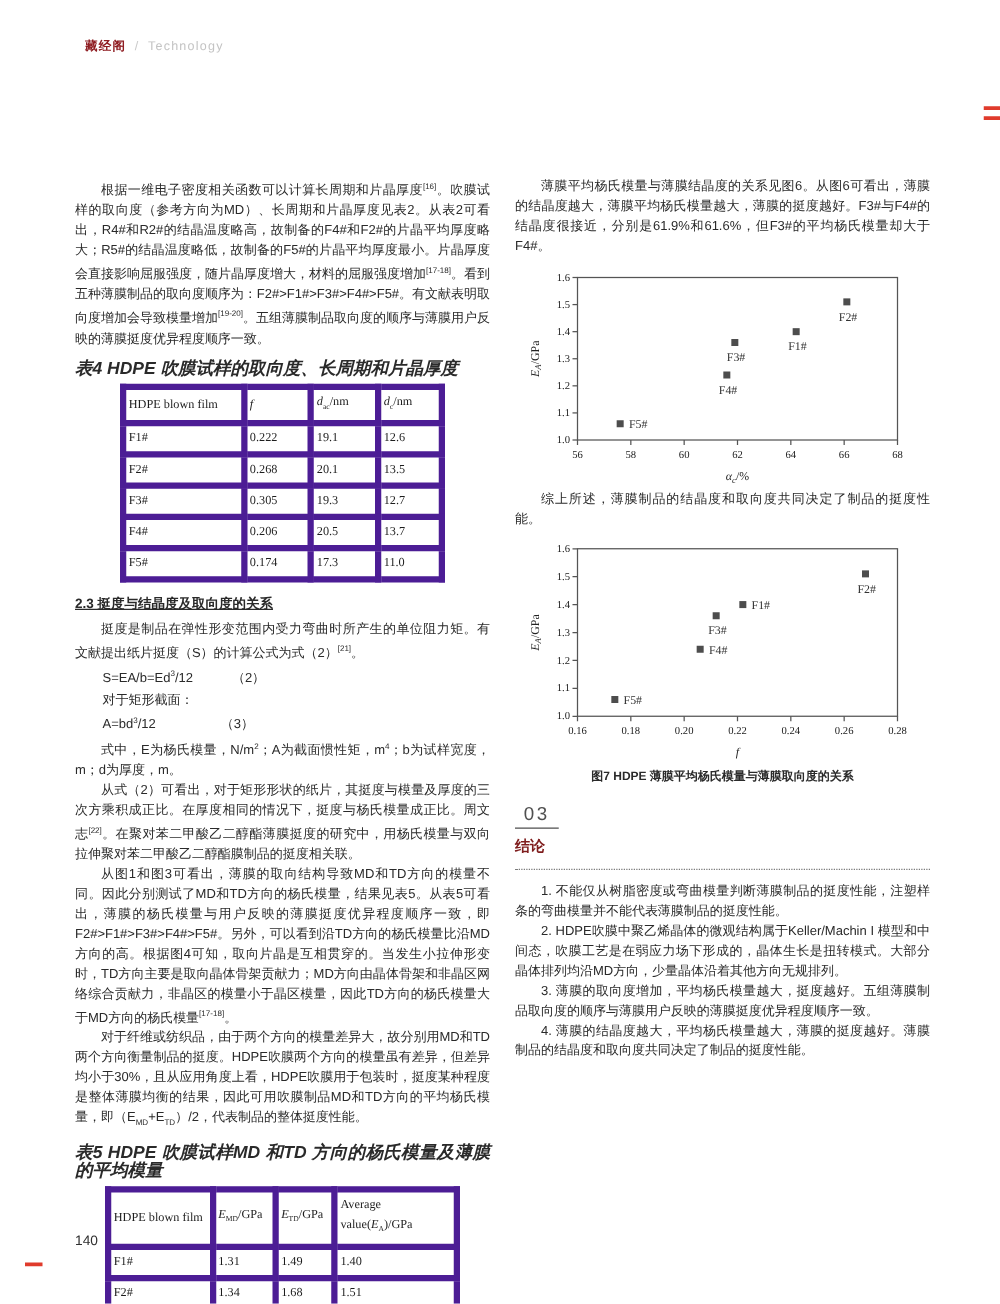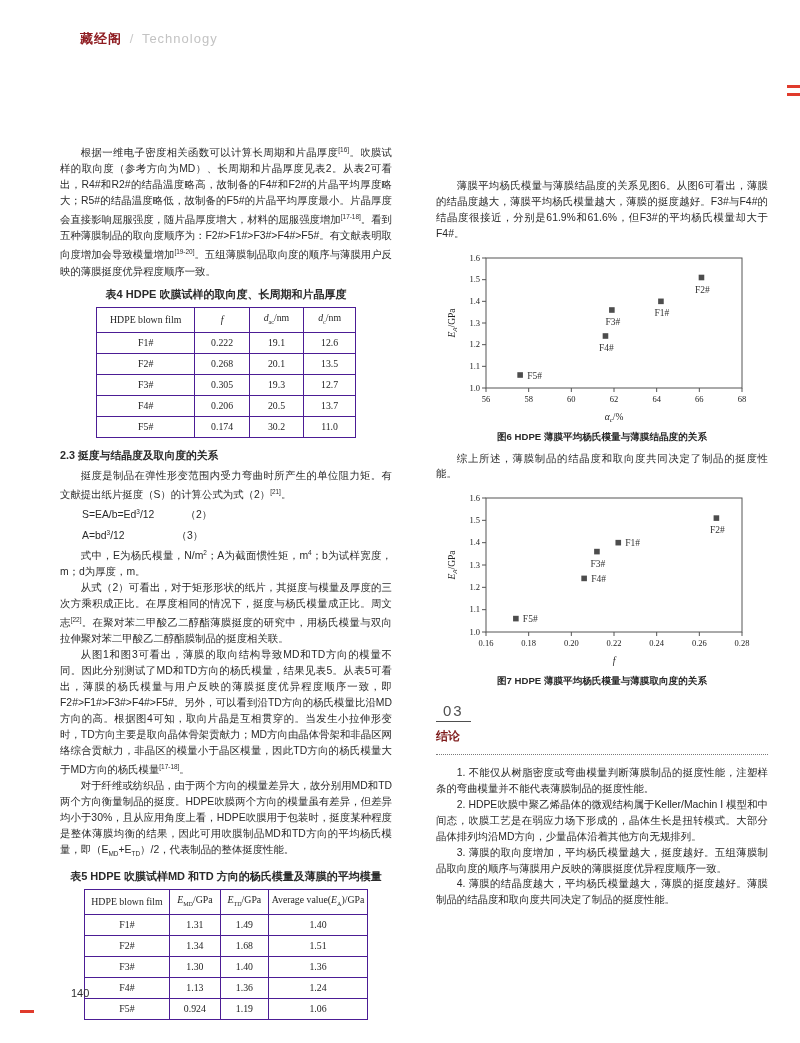--- a/index.html
+++ b/index.html
@@ -1,60 +1,60 @@
 <!DOCTYPE html>
 <html><head>
 <meta charset="utf-8">
 <style>
   html,body{margin:0;padding:0;background:#ffffff;}
   .page{position:relative;width:800px;height:1043px;background:#ffffff;overflow:hidden;
         font-family:"Liberation Sans","DejaVu Sans",sans-serif;color:#2a2a2a;}
   
-  .hdr{position:absolute;left:80px;top:30px;font-size:13px;letter-spacing:1px;}
+  .hdr{position:absolute;left:68px;top:30px;font-size:10px;letter-spacing:1px;}
   .brand{color:#8f1d22;font-weight:bold;}
   .slash{color:#c9c9c9;margin:0 3px;}
   .sect{color:#c3c3c3;}
   
   .red-dash{position:absolute;background:#e03b2c;}
   .dash-tr1{right:0;top:85px;width:13px;height:3px;}
   .dash-tr2{right:0;top:93px;width:13px;height:3px;}
   .dash-bl{left:20px;top:1010px;width:14px;height:3px;}
   
   .col{position:absolute;top:142px;width:332px;text-align:justify;
        font-size:10.4px;line-height:15.9px;}
   .col-left{left:60px;}
-  .col-right{left:436px;margin-top:36px;}
+  .col-right{left:412px;}
   p.body{margin:0;}
   .indent{text-indent:2em;}
   sup{font-size:0.62em;} sub{font-size:0.62em;}
   .mvar{font-family:"Liberation Serif","DejaVu Serif",serif;font-style:italic;}
   
-  .tbl-caption{font-weight:bold;font-size:11px;text-align:center;text-indent:0;margin:7px 0 4px;}
+  .tbl-caption{font-weight:bold;font-size:14px;text-indent:0;margin:7px 0 4px;font-style:italic;}
   table{border-collapse:collapse;margin:0 auto;font-family:"Liberation Serif","DejaVu Serif",serif;
         font-size:9.8px;color:#1d1d1d;}
   .t4{width:260px;} .t5{width:284px;}
-  th,td{border:1px solid #4c1d95;text-align:center;padding:2px 2px;height:15.5px;font-weight:normal;}
-  
-  h3.sec{font-size:10.8px;font-weight:bold;margin:10px 0 4px;text-align:left;}
+  th,td{border:5px solid #4c1d95;text-align:left;padding:2px 2px;height:15.5px;font-weight:normal;}
+  
+  h3.sec{font-size:10.8px;font-weight:bold;margin:10px 0 4px;text-align:left;text-decoration:underline;}
   .formula{padding-left:22px;margin:1px 0;}
   
   figure{margin:6px 0 0;padding:0;text-align:center;}
   svg.chart{display:block;margin:0 auto;}
   .fig-caption{font-weight:bold;font-size:9.6px;text-align:center;text-indent:0;margin:1px 0 6px;}
   .tick{font-family:"Liberation Serif","DejaVu Serif",serif;font-size:8.5px;fill:#222;}
   .axis{font-family:"Liberation Serif","DejaVu Serif",serif;font-size:9.5px;fill:#222;}
   .plabel{font-family:"Liberation Serif","DejaVu Serif",serif;font-size:9.5px;fill:#333;}
   
   .concl-head{margin:14px 0 8px;}
   .concl-num{display:inline-block;font-size:15px;color:#4f4f4f;letter-spacing:2px;
              border-bottom:1.5px solid #4f4f4f;padding:0 7px 2px;}
   .concl-title{font-size:12px;font-weight:bold;color:#7f1d1d;margin-top:7px;}
   .dotted{border:none;border-top:1px dotted #7a7a7a;margin:9px 0 10px;}
   
-  .page-num{position:absolute;left:71px;top:987px;font-size:11px;color:#2e2e2e;}
+  .page-num{position:absolute;left:60px;top:987px;font-size:11px;color:#2e2e2e;}
 </style>
 </head>
 <body>
 
 <div class="page">
 
   <div class="hdr">
     <span class="brand">藏经阁</span>
     <span class="slash">/</span>
     <span class="sect">Technology</span>
@@ -98,29 +98,30 @@
           </tr>
           <tr>
             <td>F4#</td>
             <td>0.206</td>
             <td>20.5</td>
             <td>13.7</td>
           </tr>
           <tr>
             <td>F5#</td>
             <td>0.174</td>
-            <td>30.2</td>
+            <td>17.3</td>
             <td>11.0</td>
           </tr>
         </tbody>
     </table>
 
     <h3 class="sec">2.3  挺度与结晶度及取向度的关系</h3>
     <p class="body indent"><span>挺度是制品在弹性形变范围内受力弯曲时所产生的单位阻力矩。有文献提出纸片挺度（S）的计算公式为式（2）</span><sup>[21]</sup><span>。</span></p>
     <div class="formula"><span>S=EA/b=Ed</span><sup>3</sup><span>/12　　　（2）</span></div>
+    <div class="formula">对于矩形截面：</div>
     <div class="formula"><span>A=bd</span><sup>3</sup><span>/12　　　　　（3）</span></div>
     <p class="body indent"><span>式中，E为杨氏模量，N/m</span><sup>2</sup><span>；A为截面惯性矩，m</span><sup>4</sup><span>；b为试样宽度，m；d为厚度，m。</span></p>
     <p class="body indent"><span>从式（2）可看出，对于矩形形状的纸片，其挺度与模量及厚度的三次方乘积成正比。在厚度相同的情况下，挺度与杨氏模量成正比。周文志</span><sup>[22]</sup><span>。在聚对苯二甲酸乙二醇酯薄膜挺度的研究中，用杨氏模量与双向拉伸聚对苯二甲酸乙二醇酯膜制品的挺度相关联。</span></p>
     <p class="body indent"><span>从图1和图3可看出，薄膜的取向结构导致MD和TD方向的模量不同。因此分别测试了MD和TD方向的杨氏模量，结果见表5。从表5可看出，薄膜的杨氏模量与用户反映的薄膜挺度优异程度顺序一致，即F2#&gt;F1#&gt;F3#&gt;F4#&gt;F5#。另外，可以看到沿TD方向的杨氏模量比沿MD方向的高。根据图4可知，取向片晶是互相贯穿的。当发生小拉伸形变时，TD方向主要是取向晶体骨架贡献力；MD方向由晶体骨架和非晶区网络综合贡献力，非晶区的模量小于晶区模量，因此TD方向的杨氏模量大于MD方向的杨氏模量</span><sup>[17-18]</sup><span>。</span></p>
     <p class="body indent"><span>对于纤维或纺织品，由于两个方向的模量差异大，故分别用MD和TD两个方向衡量制品的挺度。HDPE吹膜两个方向的模量虽有差异，但差异均小于30%，且从应用角度上看，HDPE吹膜用于包装时，挺度某种程度是整体薄膜均衡的结果，因此可用吹膜制品MD和TD方向的平均杨氏模量，即（E</span><sub>MD</sub><span>+E</span><sub>TD</sub><span>）/2，代表制品的整体挺度性能。</span></p>
 
     <div class="tbl-caption">表5  HDPE 吹膜试样MD 和TD 方向的杨氏模量及薄膜的平均模量</div>
     <table class="t5">
       <thead>
         <tr>
@@ -205,21 +206,20 @@
           <text x="83.13333333333335" y="130.5" text-anchor="start" class="plabel">F5#</text>
           <rect x="158.66666666666669" y="85.20000000000002" width="5.6" height="5.6" fill="#4d4d4d"></rect>
           <text x="162.4666666666667" y="103.00000000000001" text-anchor="middle" class="plabel">F4#</text>
           <rect x="165.0666666666666" y="59.19999999999999" width="5.6" height="5.6" fill="#4d4d4d"></rect>
           <text x="168.86666666666662" y="76.99999999999999" text-anchor="middle" class="plabel">F3#</text>
           <rect x="214.13333333333338" y="50.533333333333374" width="5.6" height="5.6" fill="#4d4d4d"></rect>
           <text x="217.9333333333334" y="68.33333333333337" text-anchor="middle" class="plabel">F1#</text>
           <rect x="254.66666666666657" y="26.700000000000014" width="5.6" height="5.6" fill="#4d4d4d"></rect>
           <text x="258.4666666666666" y="44.500000000000014" text-anchor="middle" class="plabel">F2#</text>
         </svg>
-      <figcaption class="fig-caption">图6  HDPE 薄膜平均杨氏模量与薄膜结晶度的关系</figcaption>
     </figure>
 
     <p class="body indent">综上所述，薄膜制品的结晶度和取向度共同决定了制品的挺度性能。</p>
 
     <figure>
       <svg class="chart" width="316" height="184" viewBox="0 0 316 184">
           <rect x="42" y="10" width="256" height="134" fill="none" stroke="#555" stroke-width="1"></rect>
           <line x1="42" y1="144" x2="42" y2="148" stroke="#555" stroke-width="1"></line>
           <text x="42" y="158" text-anchor="middle" class="tick">0.16</text>
           <line x1="84.66666666666663" y1="144" x2="84.66666666666663" y2="148" stroke="#555" stroke-width="1"></line>

